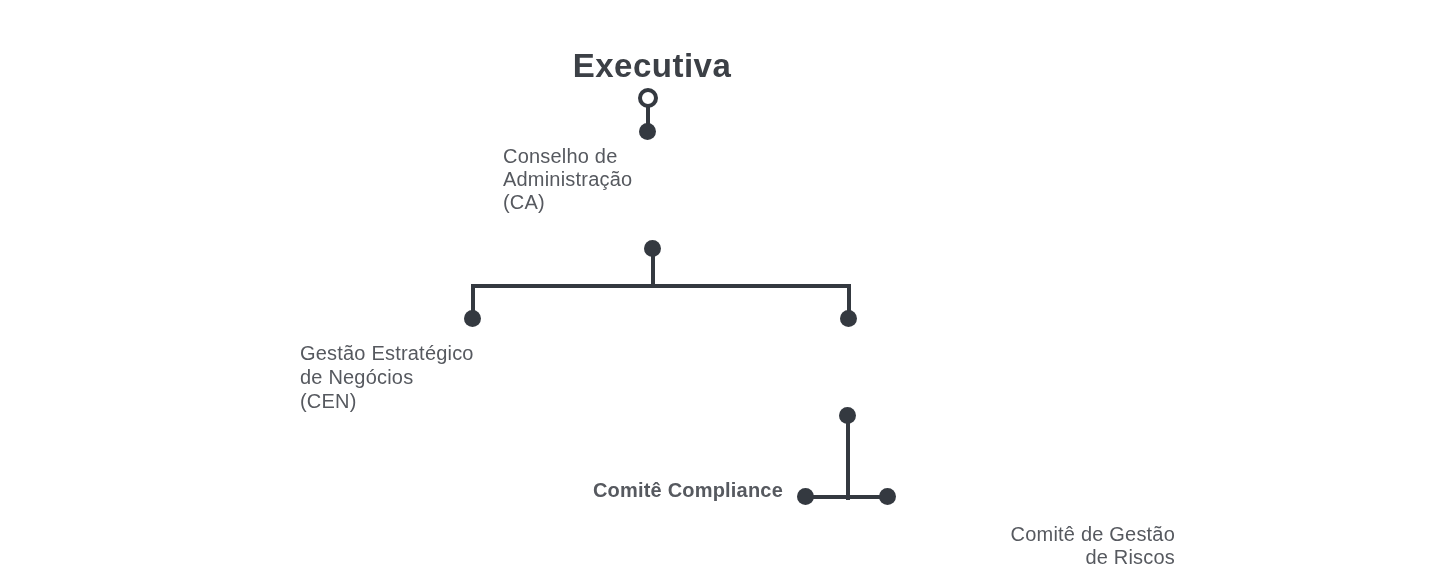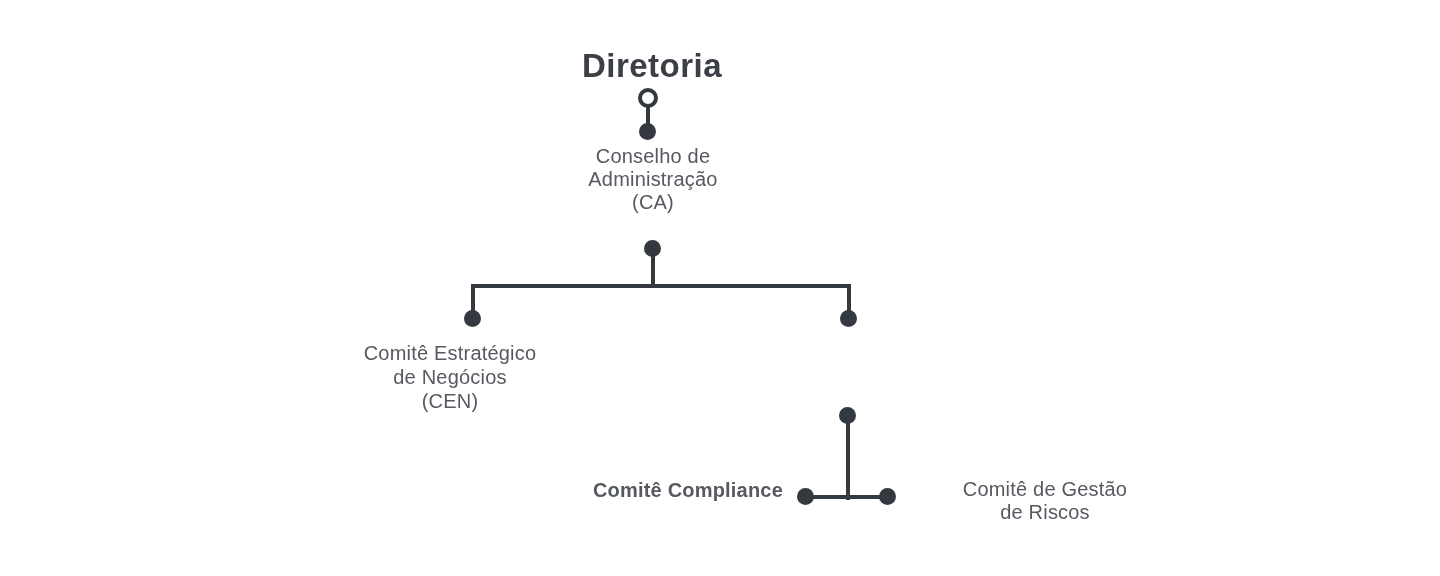--- a/index.html
+++ b/index.html
@@ -58,48 +58,48 @@
     background:var(--connector);
   }
   .ring{
     position:absolute;
     width:12px;
     height:12px;
     border:4px solid var(--connector);
     border-radius:50%;
     background:var(--background);
   }
-  .align-center{text-align:center;}
+  .align-center{}
   .align-right{text-align:right;font-weight:bold;}
-  .align-left{text-align:center;}
+  .align-left{text-align:right;margin-top:45px;}
 </style>
 </head>
 <body>
 
 <div class="canvas">
 
-  <div class="title">Diretoria</div>
+  <div class="title">Executiva</div>
 
   <div class="vline" style="left:646px;top:102px;height:30px"></div>
   <div class="ring" style="left:638px;top:88px"></div>
   <div class="dot" style="left:639px;top:123px"></div>
 
   <div class="node-label align-center" style="left:503px;top:145px;width:300px;line-height:23px">Conselho de
 Administração
 (CA)</div>
 
   <div class="dot" style="left:644px;top:240px"></div>
   <div class="vline" style="left:651px;top:249px;height:39px"></div>
   <div class="hline" style="left:471px;top:284px;width:380px"></div>
   <div class="vline" style="left:471px;top:284px;height:34px"></div>
   <div class="vline" style="left:847px;top:284px;height:34px"></div>
   <div class="dot" style="left:464px;top:310px"></div>
   <div class="dot" style="left:840px;top:310px"></div>
 
-  <div class="node-label align-center" style="left:300px;top:341px;width:300px">Comitê Estratégico
+  <div class="node-label align-center" style="left:300px;top:341px;width:300px">Gestão Estratégico
 de Negócios
 (CEN)</div>
 
 
   <div class="dot" style="left:839px;top:407px"></div>
   <div class="vline" style="left:846px;top:416px;height:84px"></div>
   <div class="hline" style="left:805px;top:495px;width:84px"></div>
   <div class="dot" style="left:797px;top:488px"></div>
   <div class="dot" style="left:879px;top:488px"></div>
 

